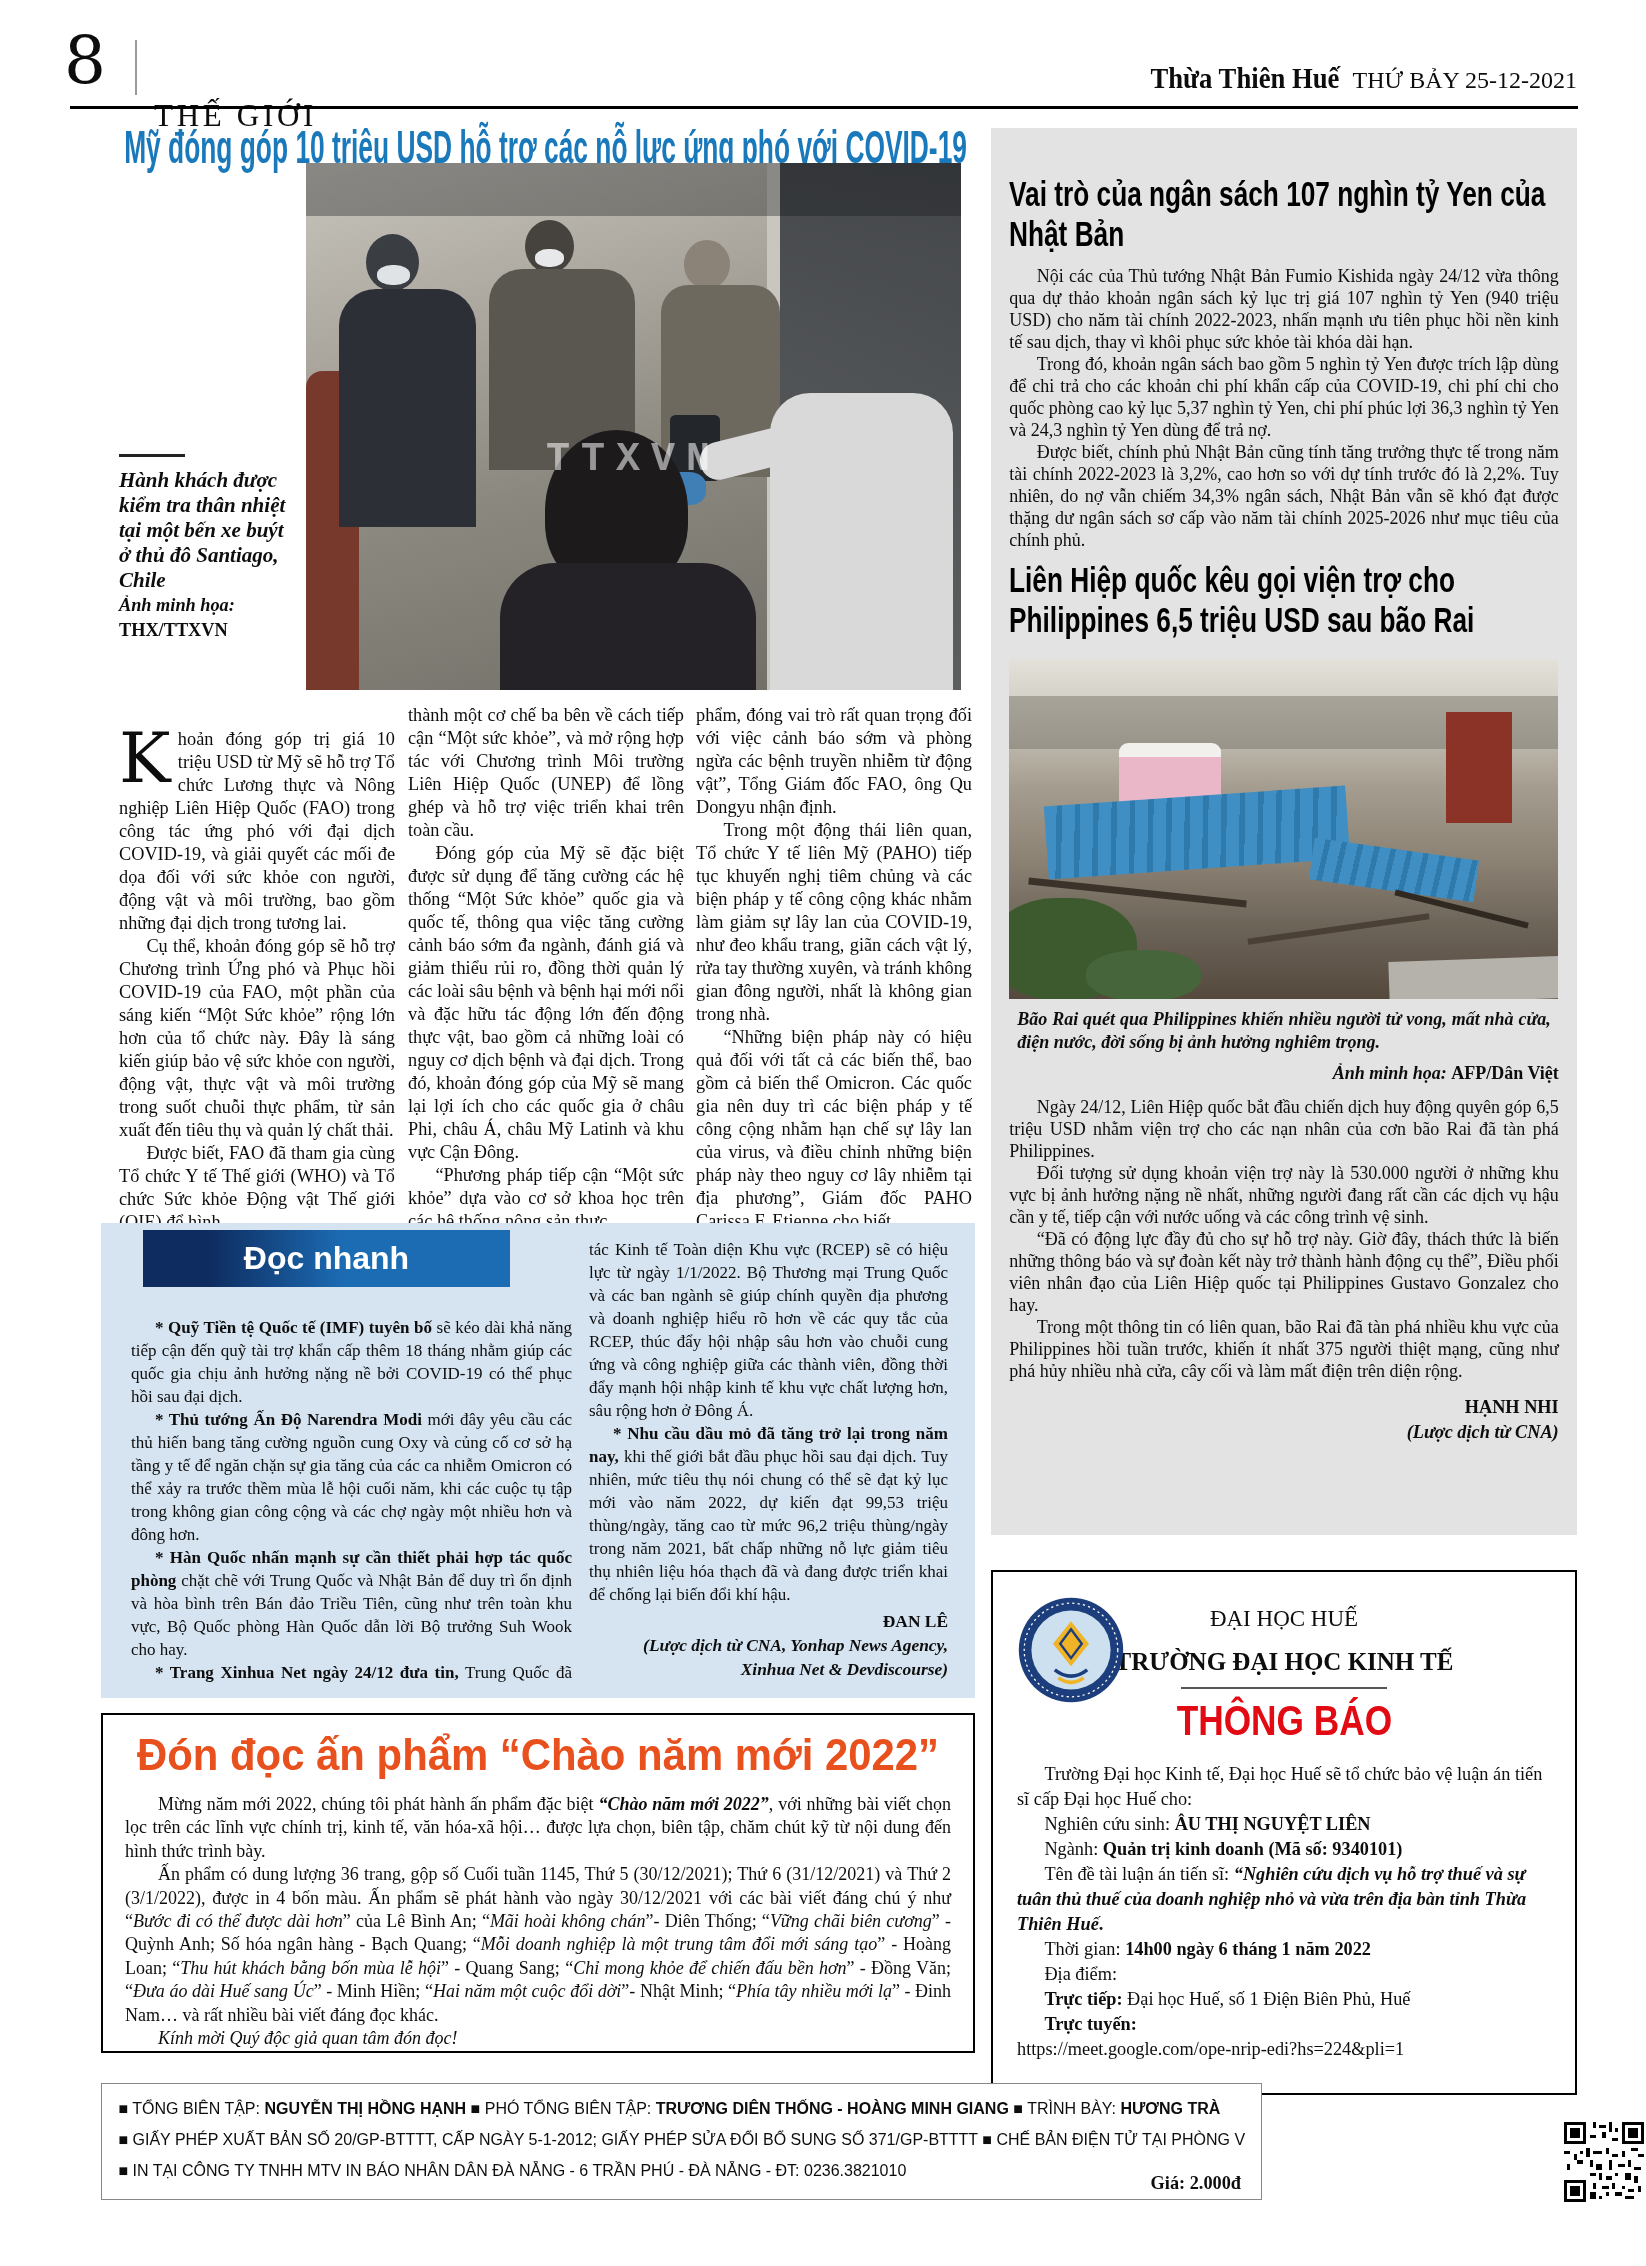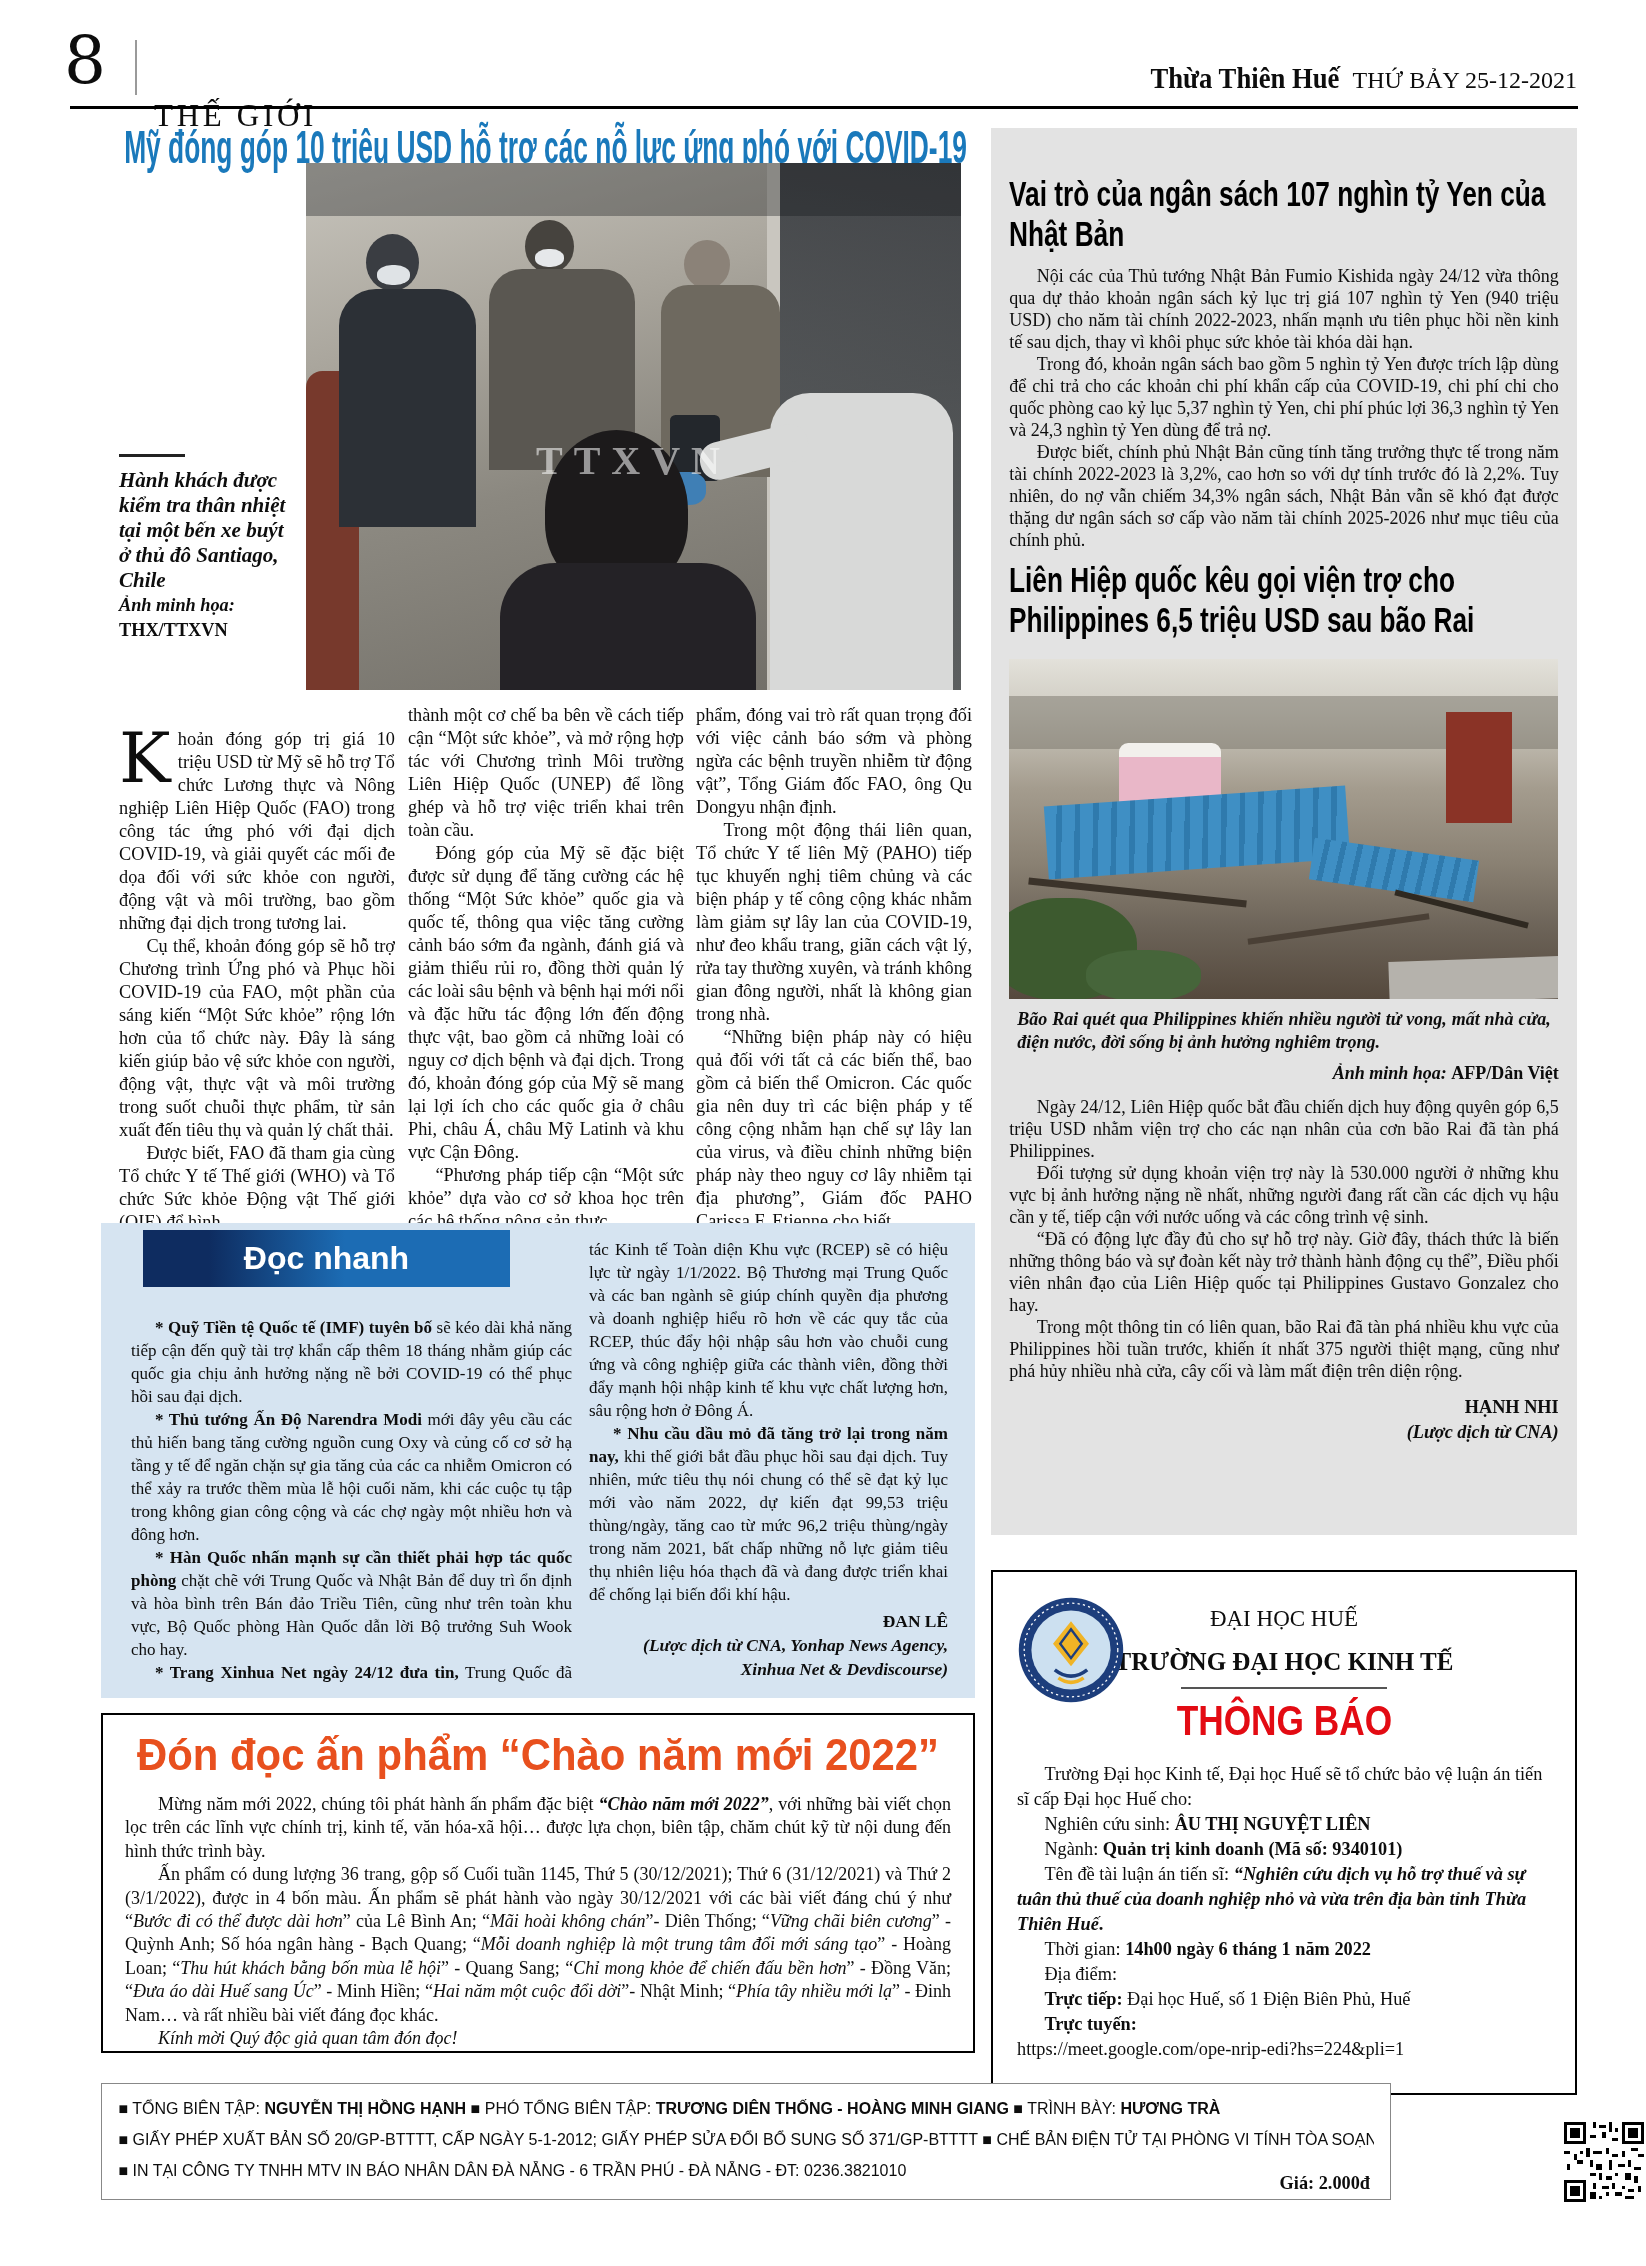--- a/index.html
+++ b/index.html
@@ -22,21 +22,21 @@
   .svg-head-blue { font:bold 50px "Liberation Sans",sans-serif; fill:#1a79bb; }
   .main-caption { position:absolute; left:119px; top:187px; width:175px; height:521px; }
   .caption-rule { margin-top:267px; width:66px; height:2.7px; background:#222; margin-bottom:11px; }
   .caption-text { font-weight:bold; font-style:italic; font-size:21px; line-height:25px; }
   .caption-credit { font-size:18.3px; line-height:25px; }
   .photo { position:relative; overflow:hidden; }
   .main-photo { position:absolute; left:306px; top:163px; width:655px; height:527px;
     background:linear-gradient(165deg,#c8c5bd 0%,#a9a59c 30%,#8b8880 55%,#6e6b64 100%); }
   .shape { position:absolute; }
   .watermark { position:absolute; left:0; right:0; top:52%; text-align:center; color:rgba(255,255,255,.55);
-    font-family:Liberation Serif, serif; font-weight:bold; font-size:40px; letter-spacing:11px; }
+    font-family:Liberation Mono, monospace; font-weight:bold; font-size:40px; letter-spacing:11px; }
   .body-col { position:absolute; top:704px; width:276px; height:603px; font-size:18.3px; line-height:23px;
     text-align:justify; overflow:hidden; }
   .body-col p { margin:0; text-indent:27.4px; }
   .body-col p.first { text-indent:0; }
   .col1 { left:119px; padding-top:24px; height:579px; }
   .col2 { left:408px; }
   .col3 { left:696px; }
   .dropcap { float:left; font-family:"DejaVu Serif",serif; font-size:69px; line-height:53px; padding:3.7px 7.3px 0 0; }
   .main-byline { margin-top:7.3px; text-align:center; font-size:18px; text-indent:0 !important; }
 
@@ -83,21 +83,21 @@
 
   
   .dd-box { position:absolute; left:101px; top:1713px; width:874px; height:340px; border:2.7px solid #000;
     box-sizing:border-box; background:#fff; padding:9.1px 22px; overflow:hidden; }
   .dd-headline { width:825px; height:58px; display:block; margin:1.8px auto 9.1px; }
   .svg-head-orange { font:bold 49px "Liberation Sans",sans-serif; fill:#e8501e; }
   .dd-box p { font-size:18px; line-height:23.4px; text-align:justify; text-indent:33px; margin:0; }
   .dd-box p.invite { font-style:italic; }
 
   
-  .ft-box { position:absolute; left:101px; top:2083px; width:1290px; height:117px; border:1.8px solid #888;
+  .ft-box { position:absolute; left:101px; top:2083px; width:1161px; height:117px; border:1.8px solid #888;
     box-sizing:border-box; padding:9.1px 16.4px; font-family:"Liberation Sans",sans-serif; background:#fff; }
   .ft-line { font-size:16px; line-height:31px; white-space:nowrap; overflow:hidden; }
   .ft-price { position:absolute; right:20px; bottom:5.5px; font-family:"Liberation Serif",serif; font-weight:bold; font-size:18.3px; }
   .qr { position:absolute; left:1564px; top:2122px; width:80px; height:80px; }
 </style>
 </head>
 <body>
 
 <div class="page">
 

